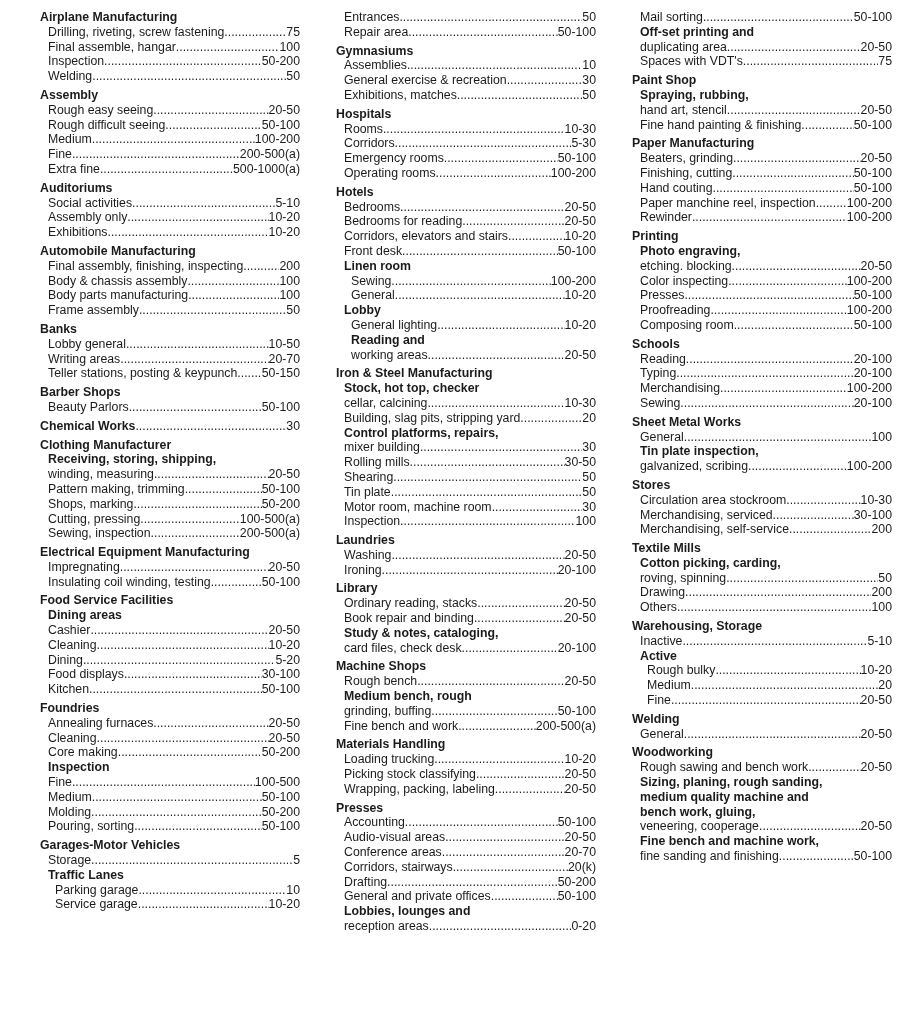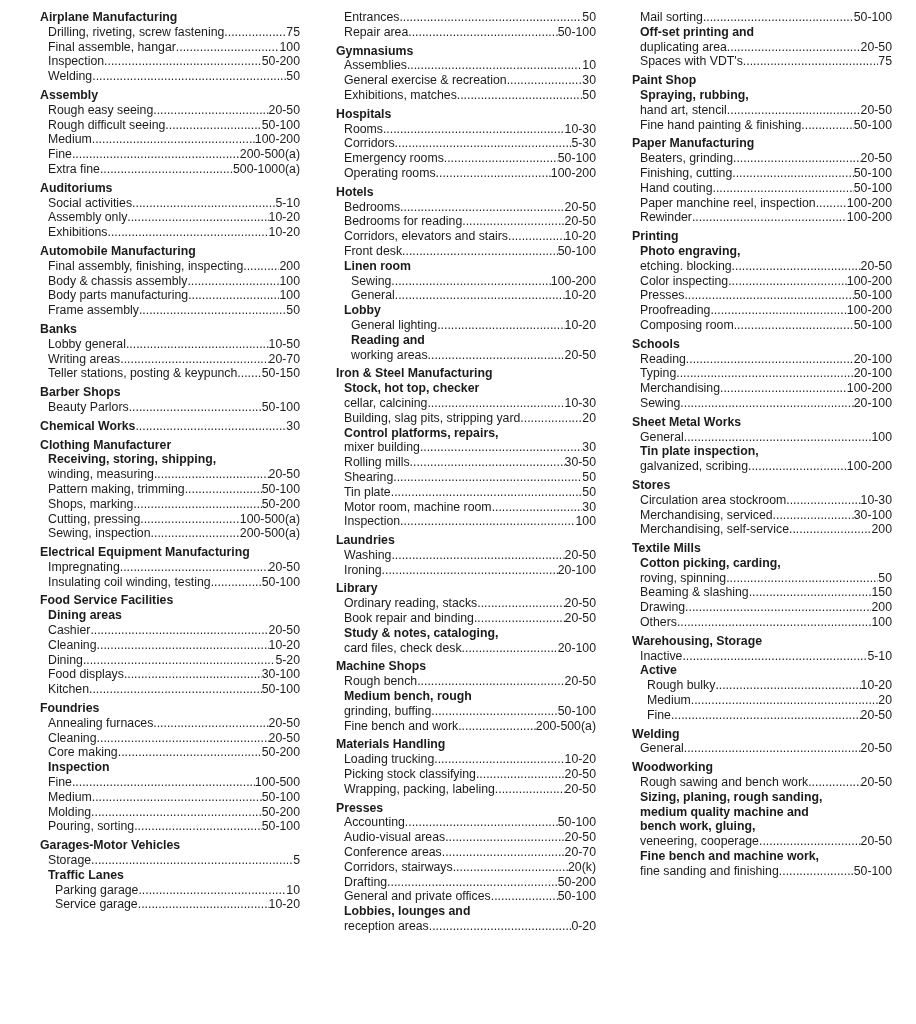--- a/index.html
+++ b/index.html
@@ -686,25 +686,20 @@
       </div>
       <div class="section">
         <div class="section-title">Textile Mills</div>
         <div class="plain indent1">Cotton picking, carding,</div>
         <div class="row indent1">
           <span class="label">roving, spinning</span>
           <span class="dots"></span>
           <span class="value">50</span>
         </div>
         <div class="row indent1">
-          <span class="label">Beaming &amp; slashing</span>
-          <span class="dots"></span>
-          <span class="value">150</span>
-        </div>
-        <div class="row indent1">
           <span class="label">Drawing</span>
           <span class="dots"></span>
           <span class="value">200</span>
         </div>
         <div class="row indent1">
           <span class="label">Others</span>
           <span class="dots"></span>
           <span class="value">100</span>
         </div>
       </div>

